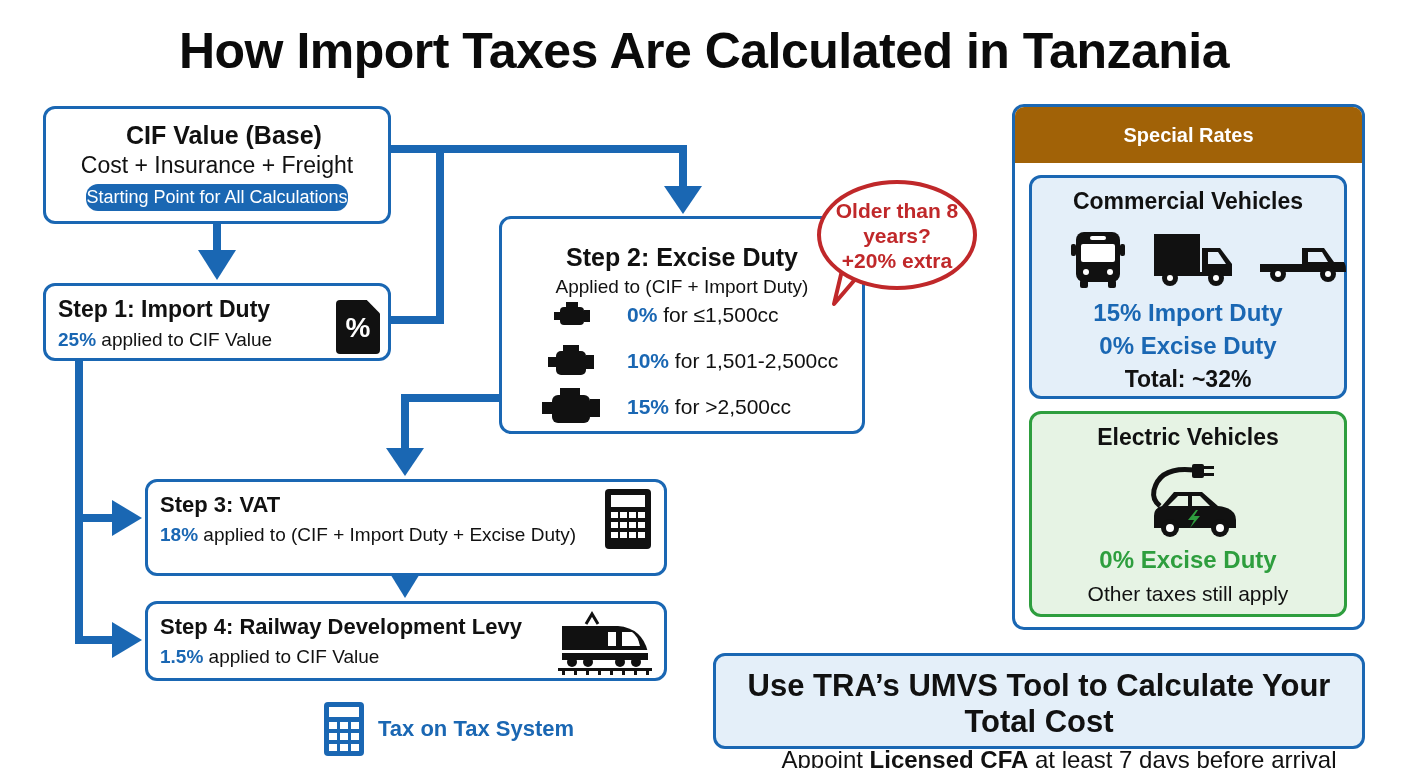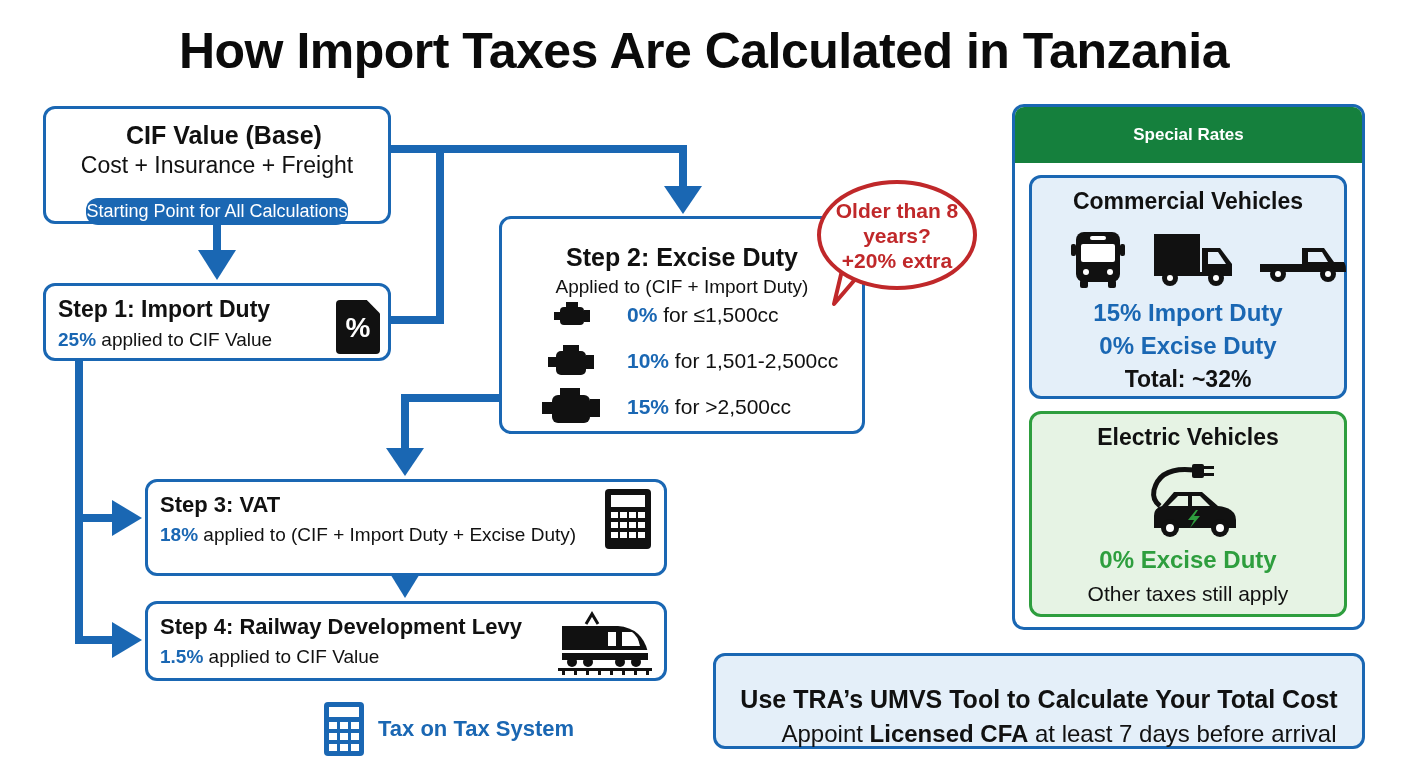--- a/index.html
+++ b/index.html
@@ -18,21 +18,21 @@
     position: absolute; background: #fff; border: 3px solid #1a67b3;
     border-radius: 12px; box-sizing: border-box;
   }
   .blue { color: #1a67b3; font-weight: bold; }
   .green { color: #2e9e3e; font-weight: bold; }
   
   .cif { left: 43px; top: 106px; width: 348px; height: 118px; text-align: center; }
   .cif .h { font-size: 25px; font-weight: bold; margin-top: 12px; padding-left: 14px; }
   .cif .sub { font-size: 23px; margin-top: 2px; }
   .cif .pill {
-    display: inline-block; margin-top: 19px; background: #1a67b3; color: #fff;
+    display: inline-block; margin-top: 5px; background: #1a67b3; color: #fff;
     border-radius: 12px; padding: 3px 0; font-size: 18px;
   }
   
   .s1 { left: 43px; top: 283px; width: 348px; height: 78px; }
   .step-h { font-size: 23px; font-weight: bold; }
   .step-sub { font-size: 19px; }
   .s1 .step-h { position:absolute; left: 12px; top: 10px; }
   .s1 .step-sub { position:absolute; left: 12px; top: 43px; }
   .icon-dark { position:absolute; background:#111; border-radius:4px; }
   
@@ -50,32 +50,32 @@
   }
   
   .s3 { left: 145px; top: 479px; width: 522px; height: 97px; }
   .s4 { left: 145px; top: 601px; width: 522px; height: 80px; }
   .s3 .step-h, .s4 .step-h { position:absolute; left: 12px; top: 10px; font-size: 22px; }
   .s3 .step-sub, .s4 .step-sub { position:absolute; left: 12px; top: 42px; }
   .taxsys { left: 324px; top: 700px; width: 300px; height: 60px; }
   .taxsys .lbl { position:absolute; left: 54px; top: 16px; font-size: 22px; color:#1a67b3; font-weight:bold; white-space:nowrap; }
   
   .sr { left: 1012px; top: 104px; width: 353px; height: 526px; border: 3px solid #1a67b3; border-radius: 12px; box-sizing:border-box; background:#fff; overflow:hidden; }
-  .sr-head { background:#15803d; height: 56px; color:#fff; font-weight:bold; font-size: 17px; text-align:center; line-height: 56px; }
+  .sr-head { background:#a16207; height: 56px; color:#fff; font-weight:bold; font-size: 20px; text-align:center; line-height: 56px; }
   .comm { position:absolute; left: 14px; top: 68px; width: 318px; height: 224px; border: 3px solid #1a67b3; border-radius: 12px; background:#e4eff9; box-sizing:border-box; text-align:center; }
   .comm .h, .ev .h { font-size: 23px; font-weight:bold; margin-top: 10px; }
   .comm .l1 { position:absolute; top: 121px; width:100%; font-size: 24px; }
   .comm .l2 { position:absolute; top: 154px; width:100%; font-size: 24px; }
   .comm .l3 { position:absolute; top: 188px; width:100%; font-size: 23px; font-weight:bold; }
   .ev { position:absolute; left: 14px; top: 304px; width: 318px; height: 206px; border: 3px solid #2e9e3e; border-radius: 12px; background:#e6f3e4; box-sizing:border-box; text-align:center; }
   .ev .l1 { position:absolute; top: 132px; width:100%; font-size: 24px; }
   .ev .l2 { position:absolute; top: 168px; width:100%; font-size: 21px; }
   
   .note { left: 713px; top: 653px; width: 652px; height: 96px; border: 3px solid #1a67b3; border-radius: 12px; background:#e4eff9; box-sizing:border-box; text-align:center; }
-  .note .l1 { font-size: 25px; font-weight:bold; margin-top: 29px; }
+  .note .l1 { font-size: 31px; font-weight:bold; margin-top: 12px; }
   .note .l2 { font-size: 24px; margin-top: 6px; margin-left: 40px; }
   svg.lines { position:absolute; left:0; top:0; }
 </style>
 </head>
 <body>
 
 <svg class="lines" width="1408" height="768">
   <g fill="none" stroke="#1a67b3" stroke-width="8">
 
     <line x1="217" y1="224" x2="217" y2="252"></line>

